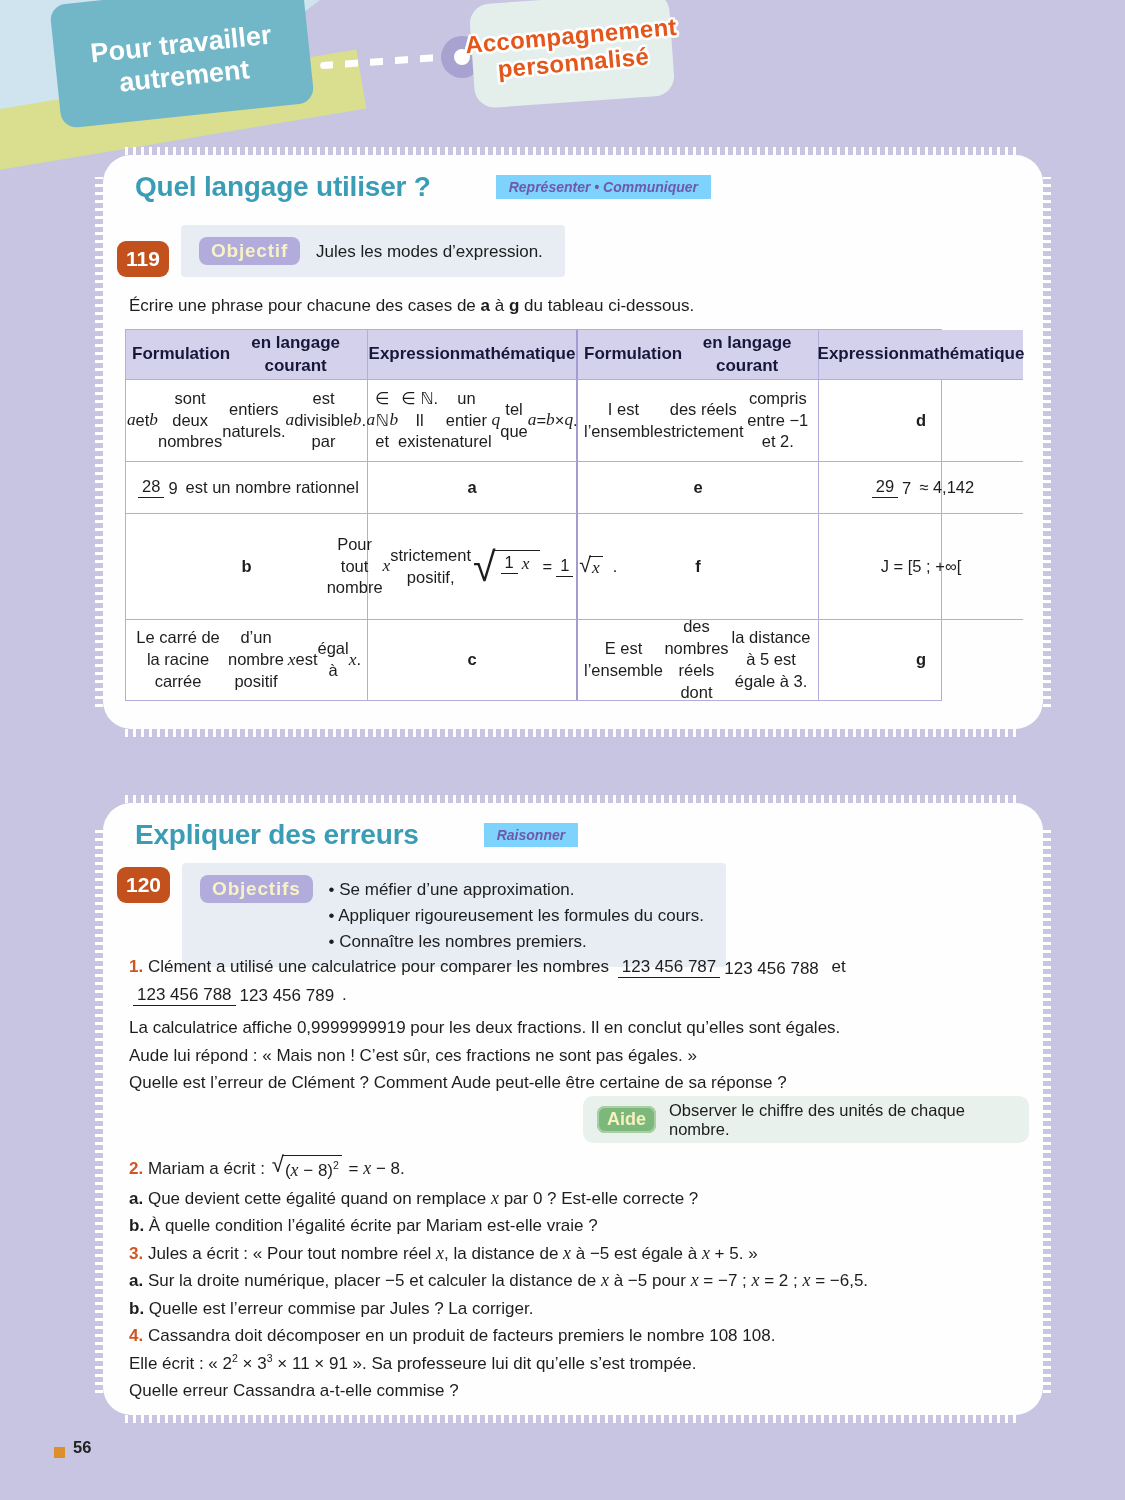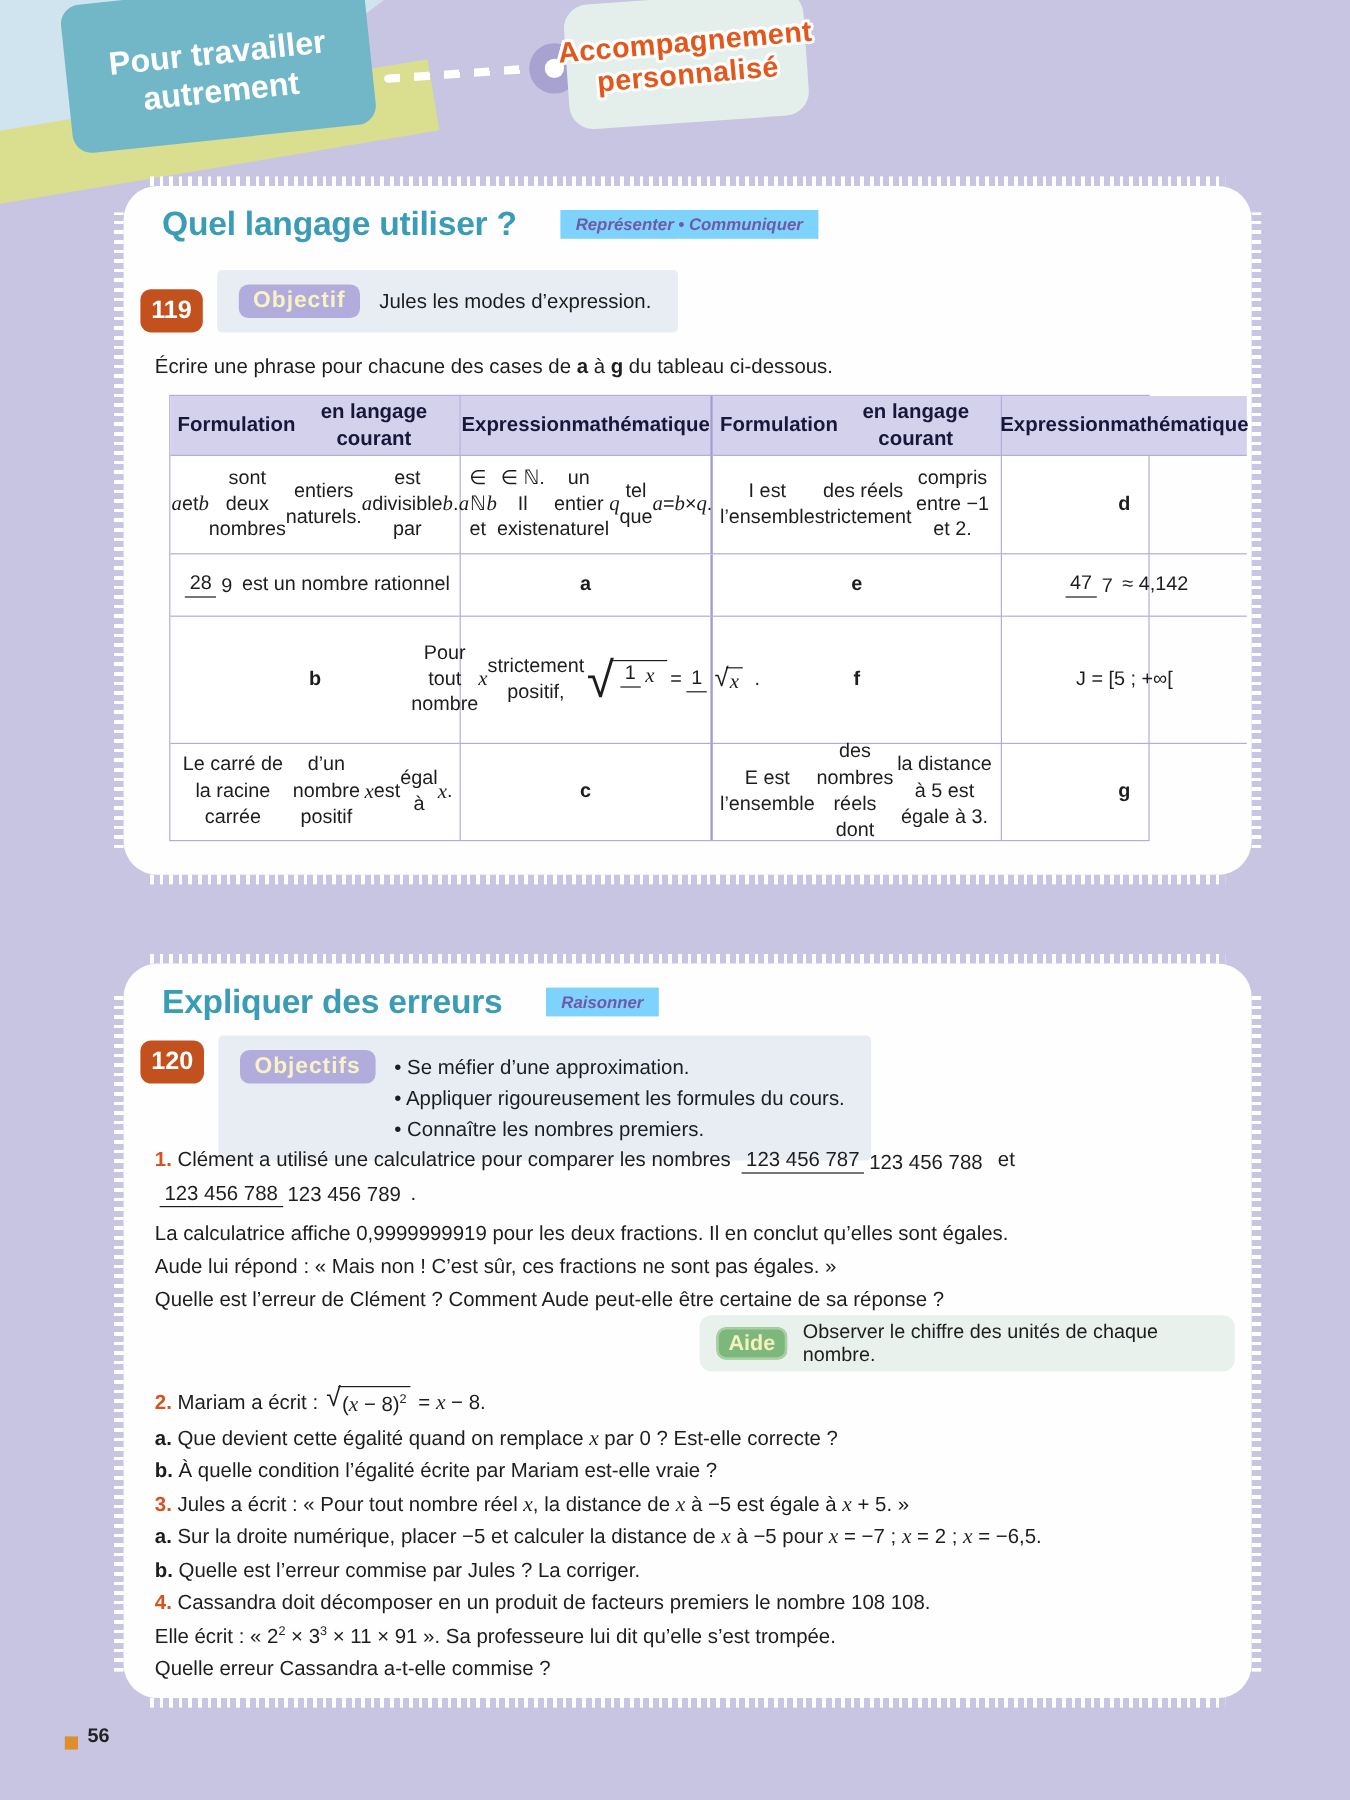--- a/index.html
+++ b/index.html
@@ -39,37 +39,37 @@
   .stamp{position:absolute;}
   .tick{position:absolute;background:repeating-linear-gradient(90deg,#fff 0 3px,transparent 3px 8px);}
   .tick.v{background:repeating-linear-gradient(0deg,#fff 0 3px,transparent 3px 8px);}
   .t-top{left:30px;right:30px;top:0;height:8px;}
   .t-bot{left:30px;right:30px;bottom:0;height:8px;}
   .t-left{top:30px;bottom:30px;left:0;width:8px;}
   .t-right{top:30px;bottom:30px;right:0;width:8px;}
   .card{position:absolute;inset:8px;background:#fefeff;border-radius:28px;}
 
   
-  .title-row{position:absolute;left:32px;top:16px;display:flex;gap:9px;align-items:center;}
+  .title-row{position:absolute;left:32px;top:16px;display:flex;gap:38px;align-items:center;}
   .sec-title{font-size:28px;font-weight:700;color:#3a9db5;letter-spacing:-.2px;}
   .skill-tag{background:#7dd3fc;color:#7058ab;font-style:italic;font-weight:700;
     font-size:14px;padding:4px 13px;margin-left:27px;}
 
   
   .ex-row{position:absolute;left:14px;display:flex;gap:12px;align-items:flex-start;}
   .num-badge{background:#c3511d;color:#fff;font-weight:700;font-size:21px;
     padding:6px 9px;border-radius:9px;margin-top:4px;}
   .obj-box{background:#e7edf2;border-radius:4px;padding:12px 22px 12px 18px;
     display:flex;gap:16px;align-items:flex-start;}
   .obj-pill{background:#b2acdc;color:#f8f2c4;font-weight:700;font-size:19px;
     padding:3px 12px;border-radius:8px;letter-spacing:.8px;white-space:nowrap;}
   .obj-lines{font-size:17px;line-height:26px;padding-top:2px;}
 
   
-  .ex-table{position:absolute;left:38px;top:174px;width:817px;
+  .ex-table{position:absolute;left:22px;top:174px;width:817px;
     display:grid;grid-template-columns:242px 210px 241px 204px;
     grid-template-rows:50px 82px 52px 106px 80px;
     border:1.5px solid #b2addb;background:#fff;box-sizing:border-box;}
   .cell{border-right:1.5px solid #b2addb;border-bottom:1.5px solid #b2addb;
     display:flex;align-items:center;justify-content:center;text-align:center;
     font-size:16.5px;line-height:1.32;padding:3px 6px;box-sizing:border-box;}
   .cell.last{border-right:none;}
   .cell.bottom{border-bottom:none;}
   .cell.mid{border-right-width:2.5px;border-right-color:#a39cd1;}
   .cell.head{background:#d4d1ec;font-weight:700;color:#17173a;font-size:17px;line-height:1.3;}
@@ -221,21 +221,21 @@
           <span> est un nombre rationnel</span>
         </div>
       <div class="cell mid">
           <span class="sg-b">a</span>
         </div>
       <div class="cell">
           <span class="sg-b">e</span>
         </div>
       <div class="cell last">
           <span class="fr">
-            <span class="n"><span>47</span></span>
+            <span class="n"><span>29</span></span>
             <span class="d"><span>7</span></span>
           </span>
           <span> ≈ 4,142</span>
         </div>
 
       <div class="cell">
           <span class="sg-b">b</span>
         </div>
       <div class="cell mid">
           <span>Pour tout nombre </span>

